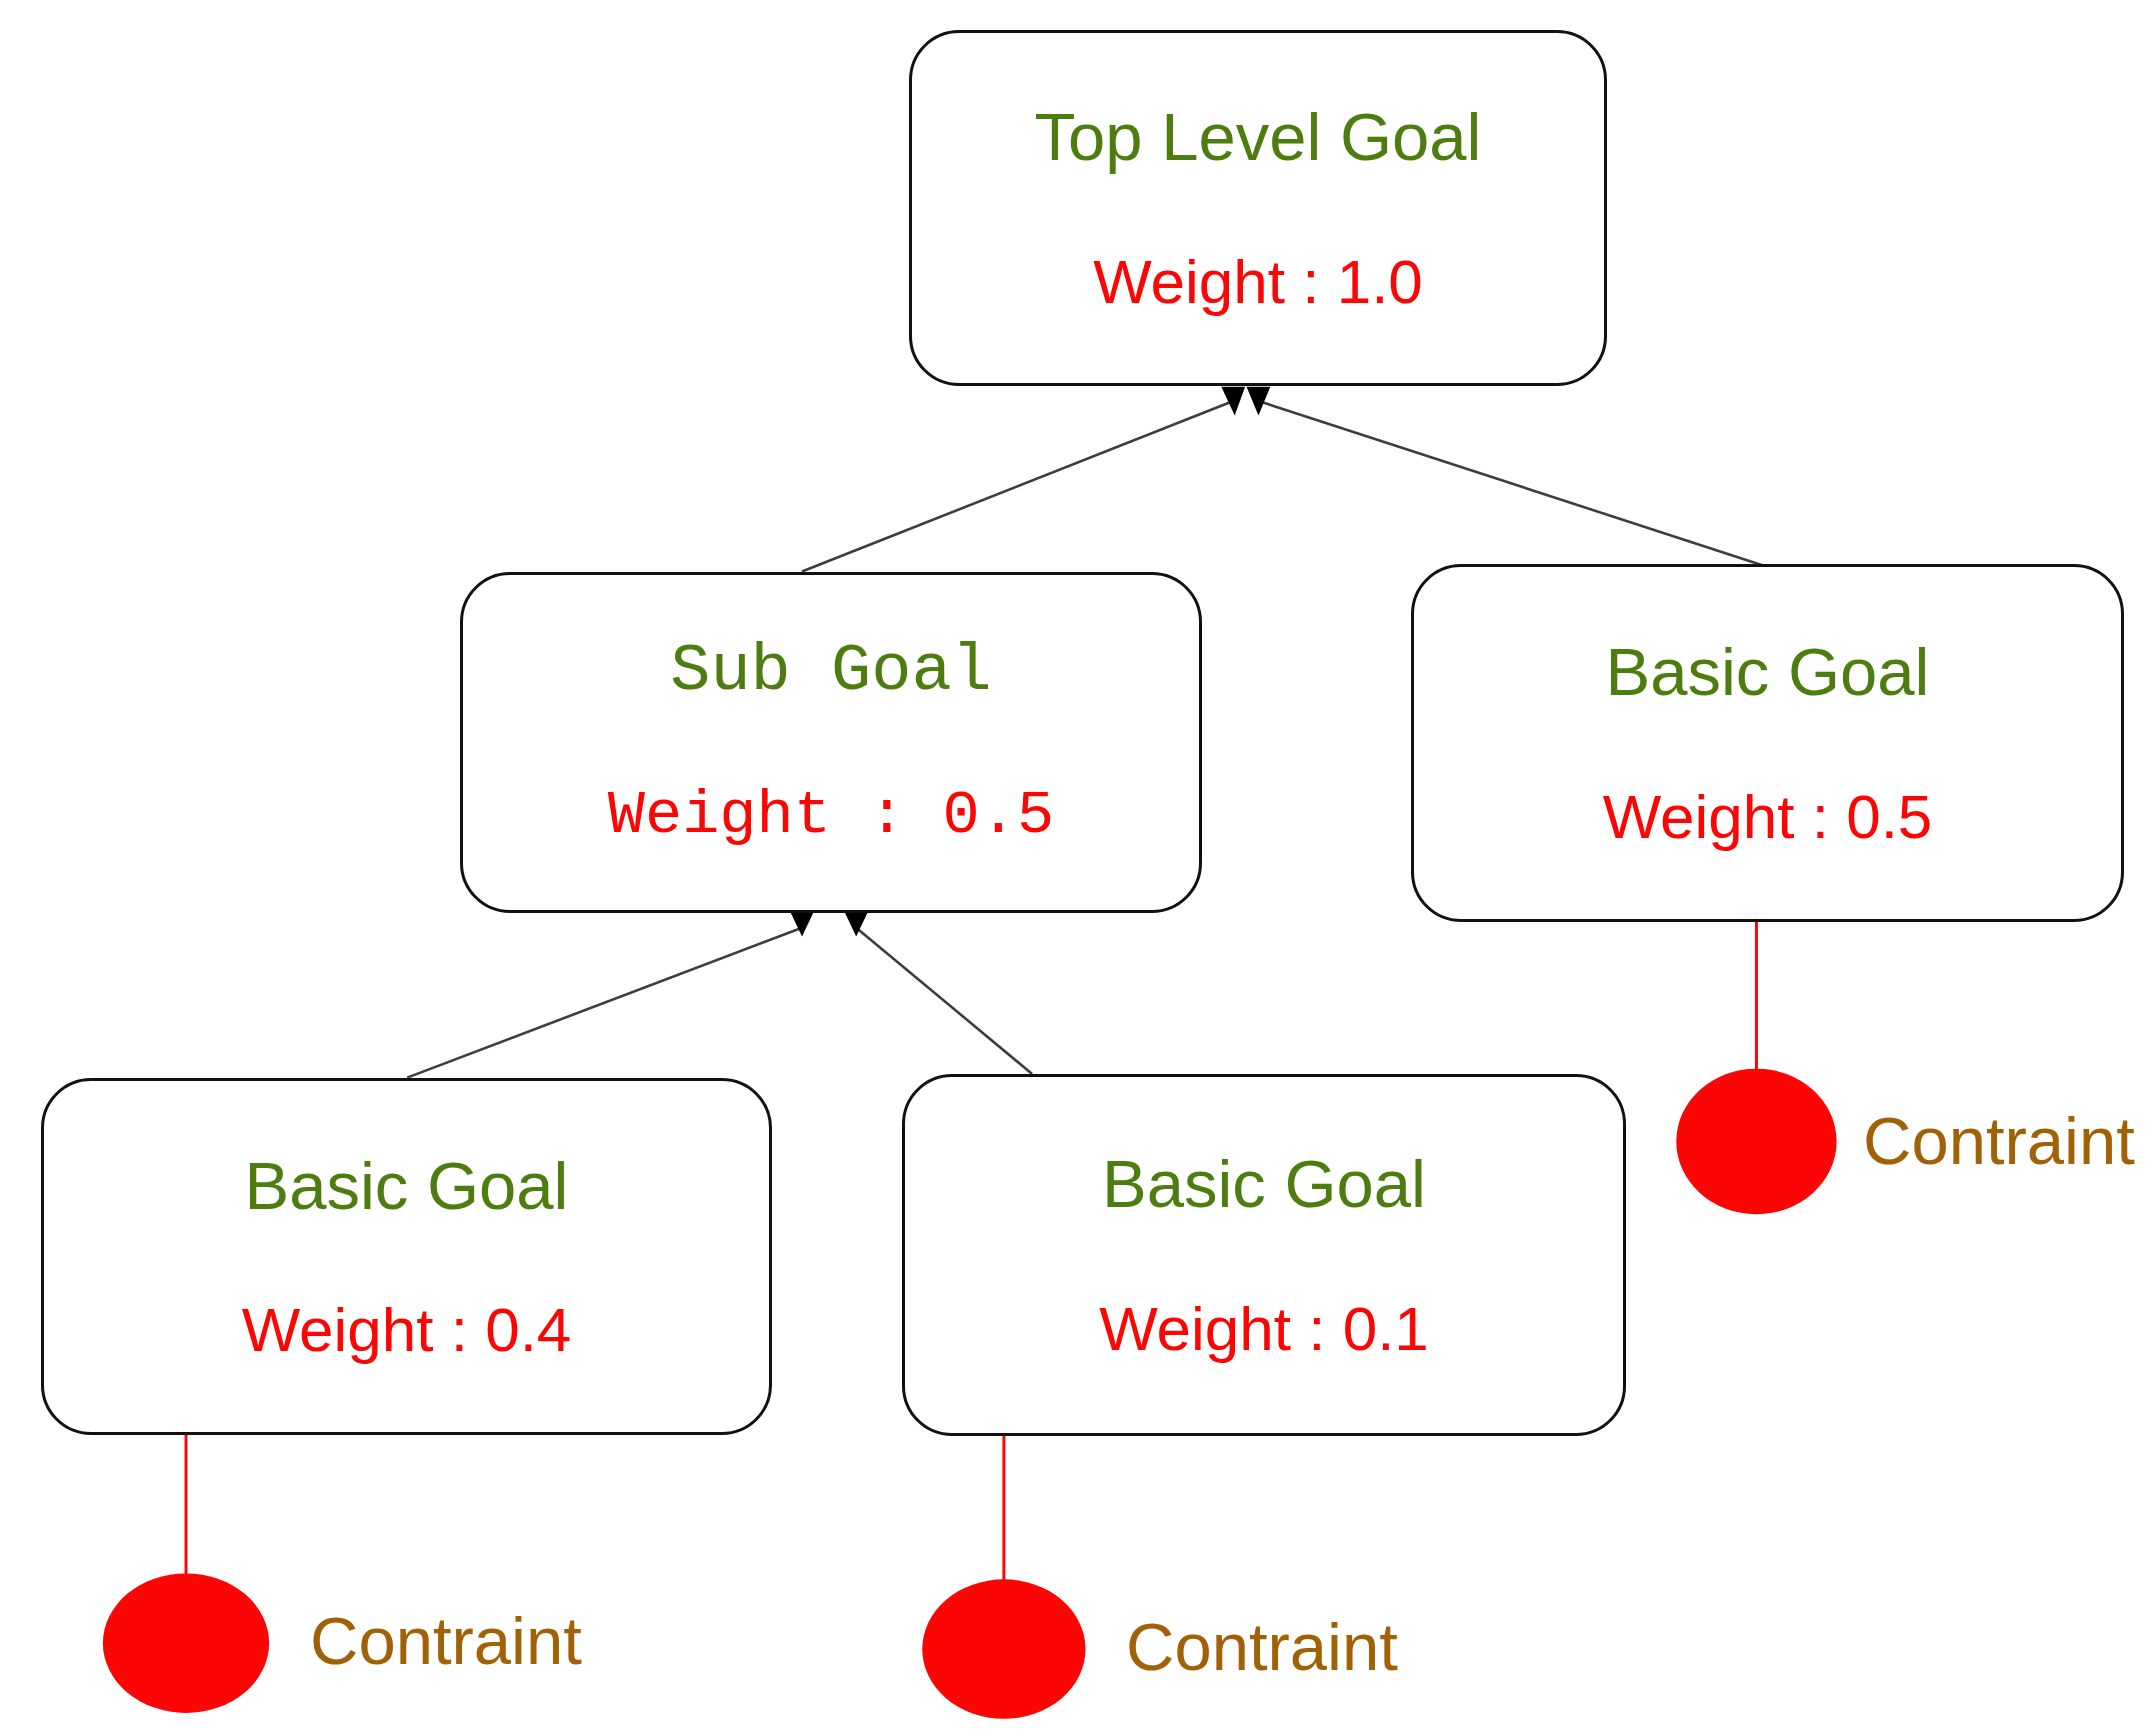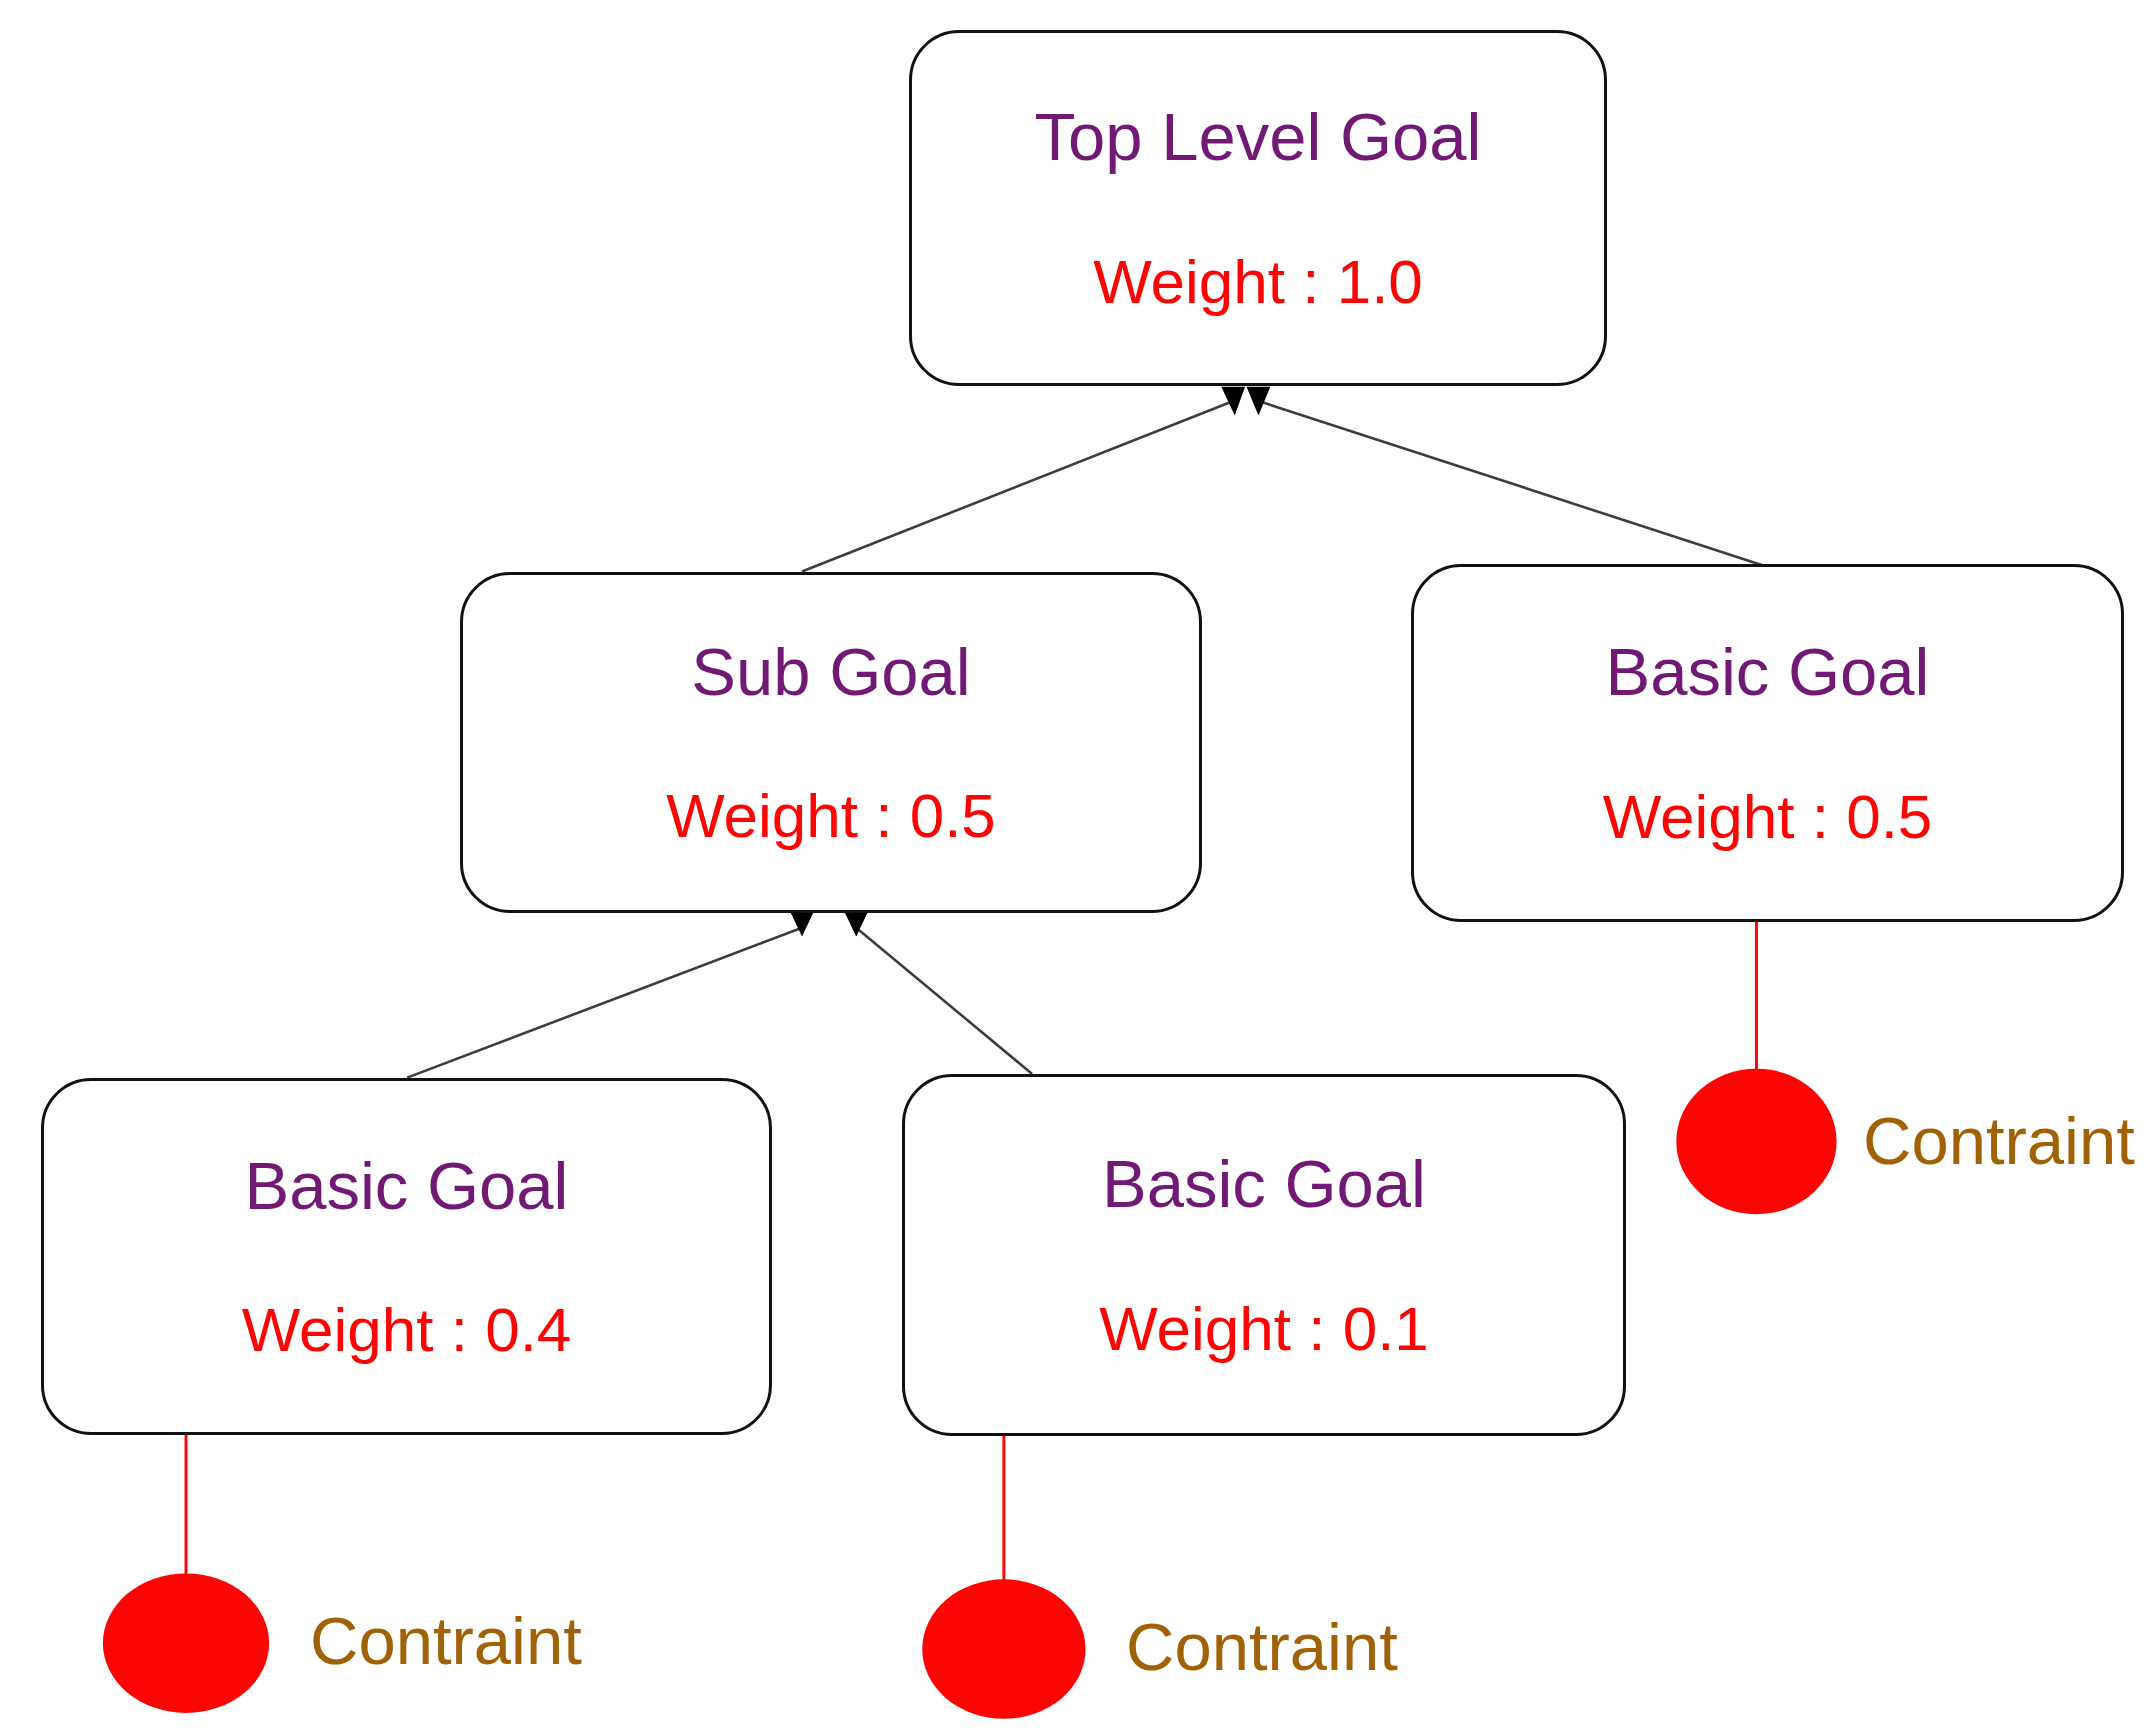--- a/index.html
+++ b/index.html
@@ -35,31 +35,31 @@
     display: flex;
     flex-direction: column;
     align-items: center;
     justify-content: center;
     gap: 74px;
     text-align: center;
   }
   .node-title {
     font-size: 67px;
     line-height: 1.1;
-    color: #701a75;
+    color: #4d7c0f;
     white-space: nowrap;
   }
   .node-weight {
     font-size: 62px;
     line-height: 1.1;
     color: #fb0505;
     white-space: nowrap;
   }
   #node-top        { left: 909px; top:   30px; width: 698px;  height: 356px; }
-  #node-sub        { left:  460px; top:  572px; width: 742px; height: 341px; }
+  #node-sub        { left:  460px; top:  572px; width: 742px; height: 341px; font-family: Liberation Mono, monospace; }
   #node-basic-right{ left: 1411px; top:  564px; width: 713px;  height: 358px; }
   #node-basic-left { left:   41px; top: 1078px; width: 731px;  height: 357px; }
   #node-basic-mid  { left: 902px; top: 1074px; width: 724px;  height: 362px; }
 
   .constraint-label {
     position: absolute;
     font-size: 67px;
     line-height: 1.1;
     color: #a16207;
     transform: translateY(-50%);

